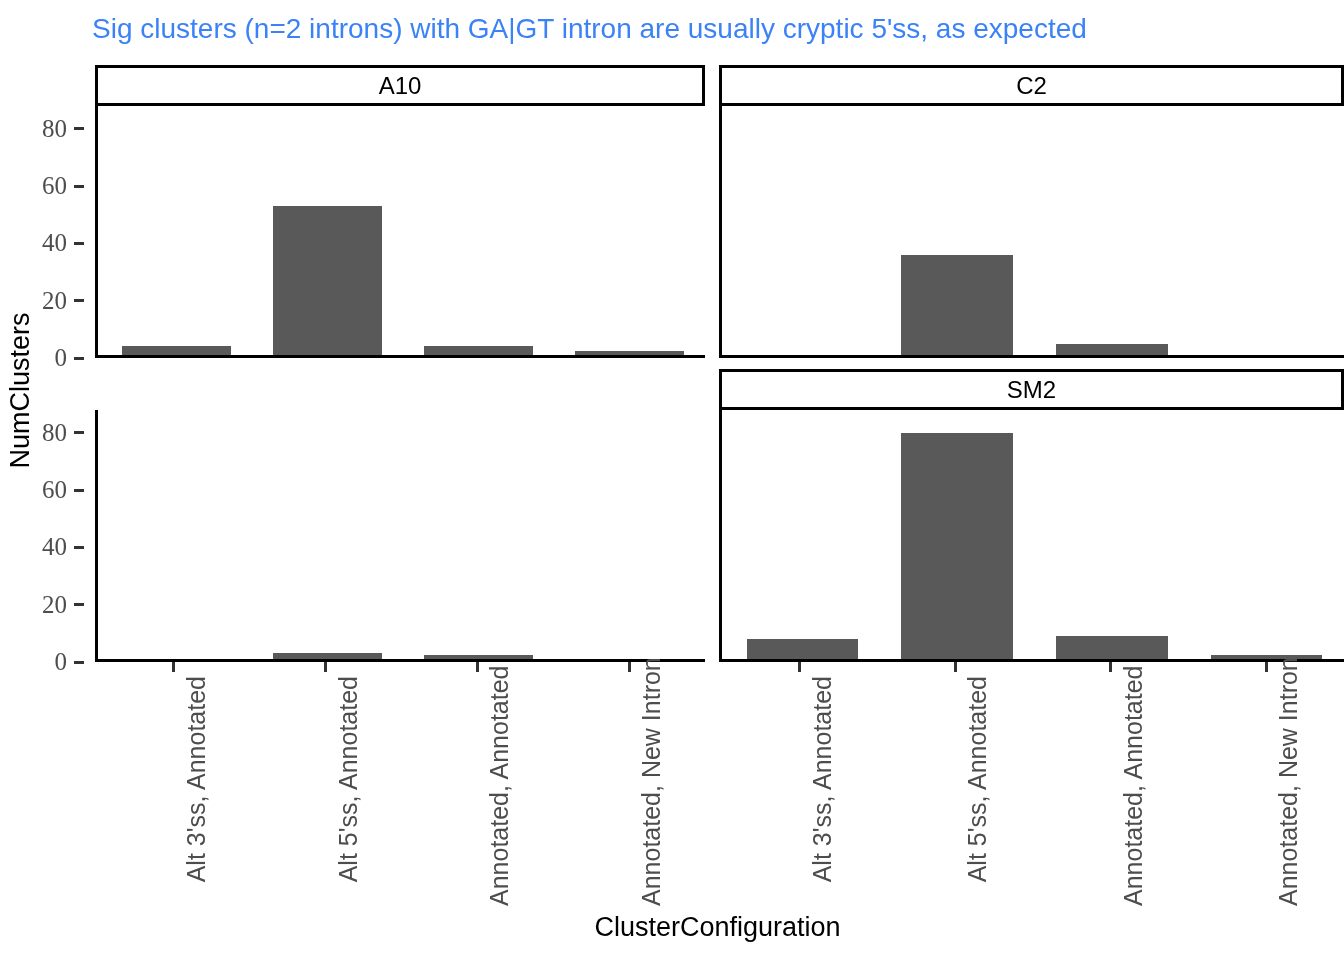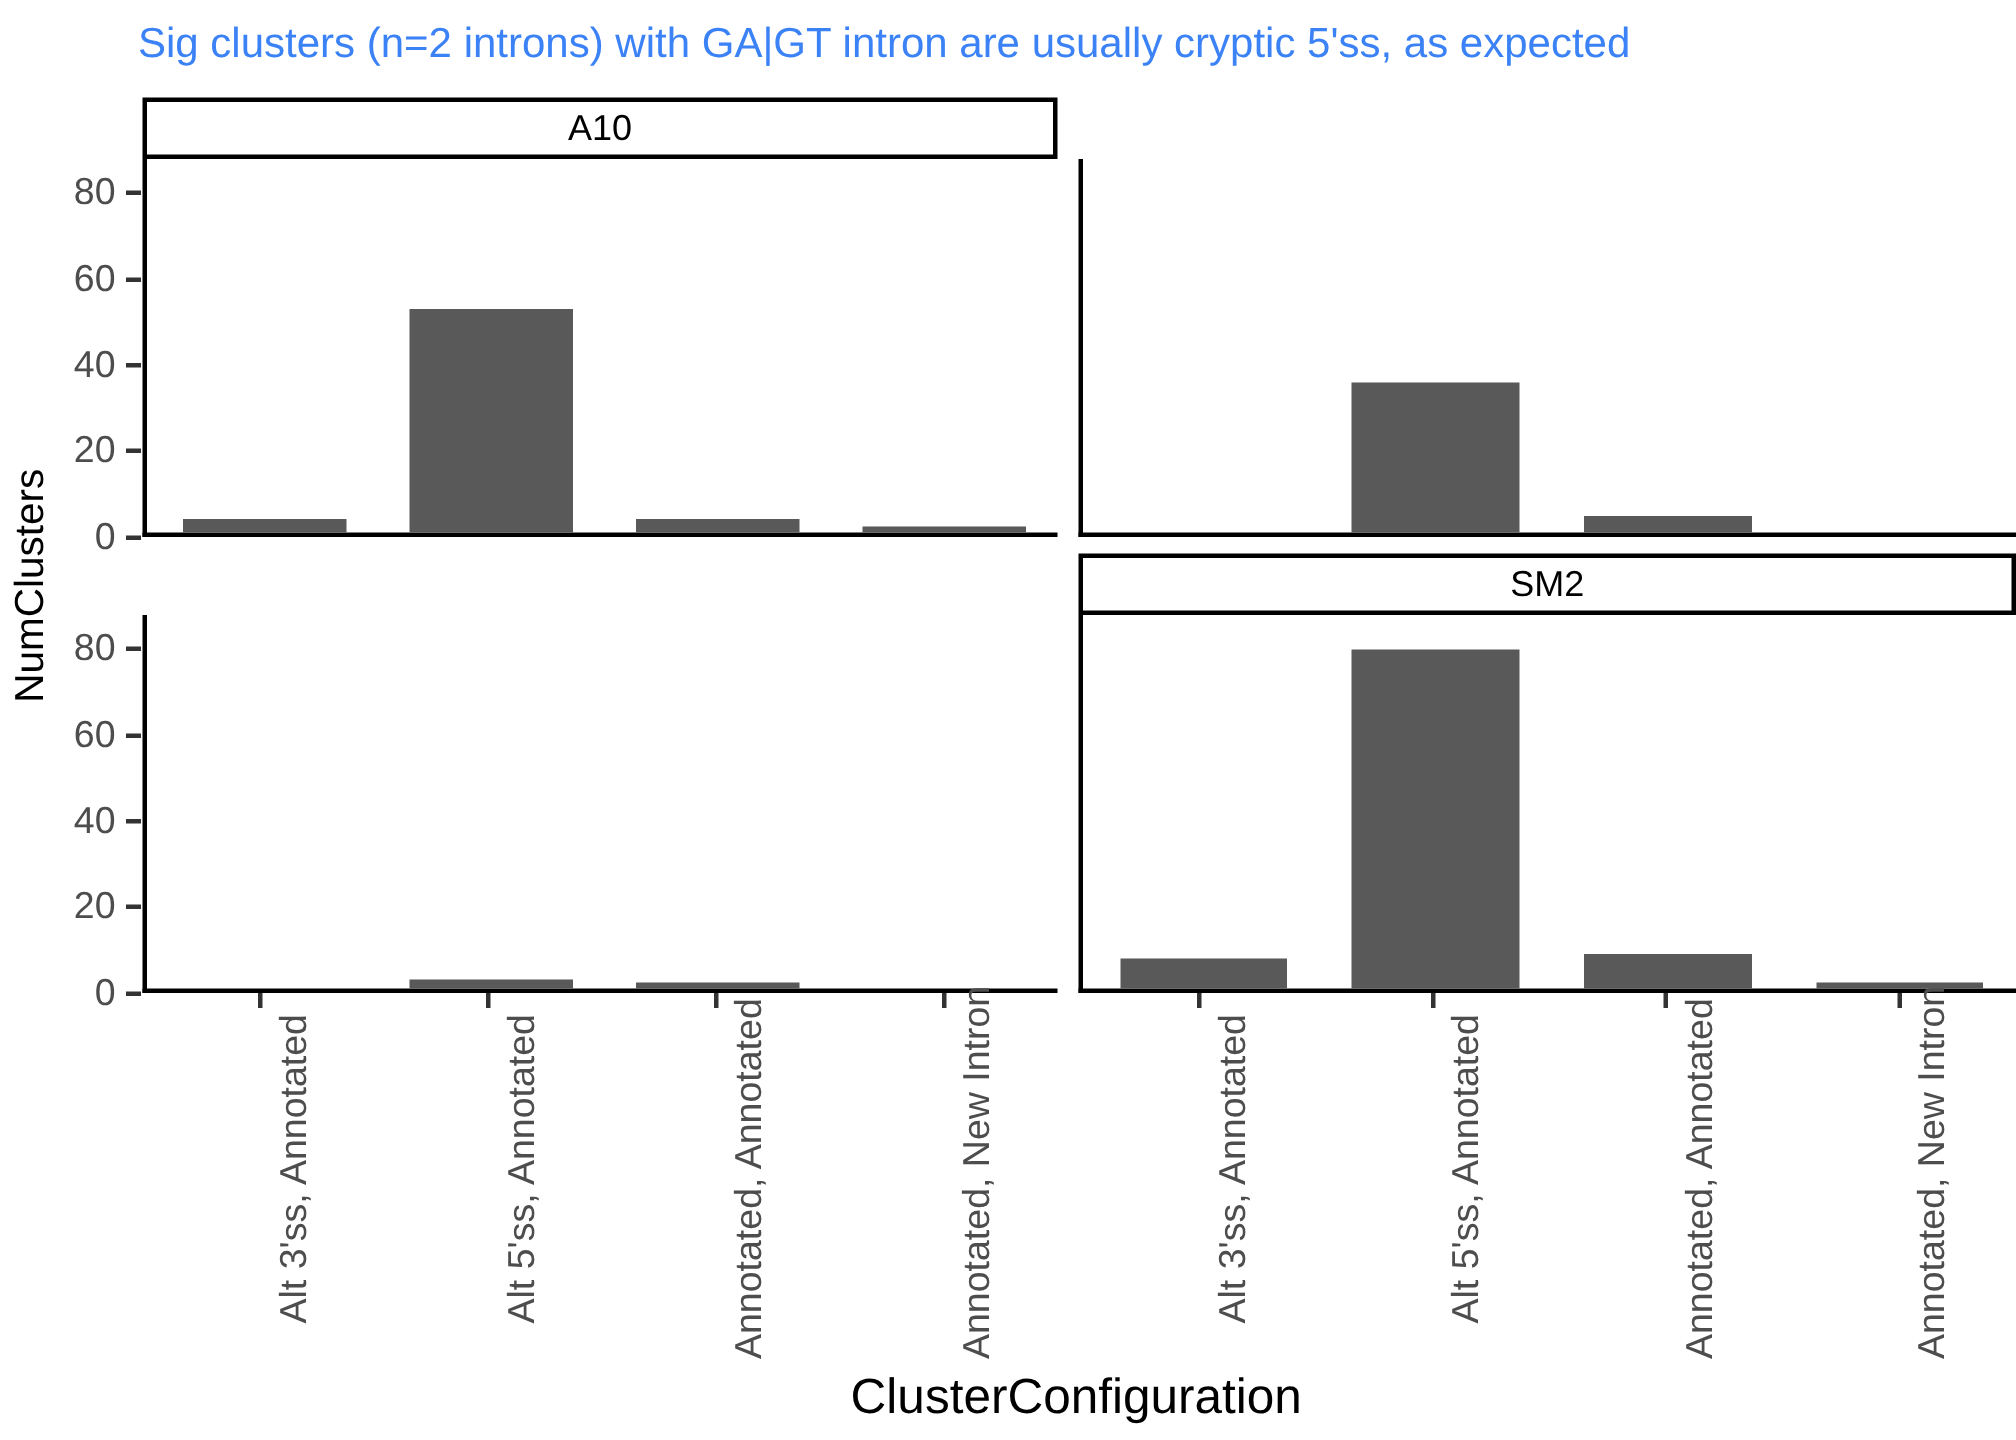--- a/index.html
+++ b/index.html
@@ -49,21 +49,21 @@
     transform: rotate(-90deg);
     white-space: nowrap;
     display: inline-block;
   }
   .x-axis-title {
     position: absolute;
     left: 95px;
     top: 912px;
     width: 1245px;
     text-align: center;
-    font-size: 33px;
+    font-size: 27px;
     color: #000;
     white-space: nowrap;
   }
 
   
   .panel-grid {
     position: absolute;
     left: 95px;
     top: 65px;
     width: 1249px;
@@ -124,26 +124,27 @@
   }
 
   
   .y-axis {
     position: absolute;
     width: 95px;
     box-sizing: border-box;
   }
   .ytick {
     position: absolute;
-    right: 1px;
+    right: 11px;
     height: 20px;
     margin-top: -10px;
     display: flex;
     align-items: center;
     justify-content: flex-end;
+    font-family: Liberation Serif, serif;
   }
   .ytick .lbl {
     font-size: 25px;
     color: #4d4d4d;
     padding-right: 7px;
     white-space: nowrap;
   }
   .ytick .mark {
     width: 10px;
     height: 3px;
@@ -245,20 +246,23 @@
         <div class="bars">
             <div class="bar" style="left: 3.5%; width: 18%; height: 8.59091px; background: rgb(89, 89, 89);"></div>
             <div class="bar" style="left: 28.5%; width: 18%; height: 148.909px; background: rgb(89, 89, 89);"></div>
             <div class="bar" style="left: 53.5%; width: 18%; height: 8.59091px; background: rgb(89, 89, 89);"></div>
             <div class="bar" style="left: 78.5%; width: 18%; height: 4px; background: rgb(89, 89, 89);"></div>
           </div>
       </div>
     </div>
 
     <div class="panel panel-col-right panel-row-top">
+      <div class="strip">
+        <span>C2</span>
+      </div>
       <div class="panel-body">
         <div class="bars">
             <div class="bar" style="left: 28.5%; width: 18%; height: 100.227px; background: rgb(89, 89, 89);"></div>
             <div class="bar" style="left: 53.5%; width: 18%; height: 11.4545px; background: rgb(89, 89, 89);"></div>
           </div>
       </div>
     </div>
 
     <div class="panel panel-col-left panel-row-bottom">
       <div class="panel-body">

